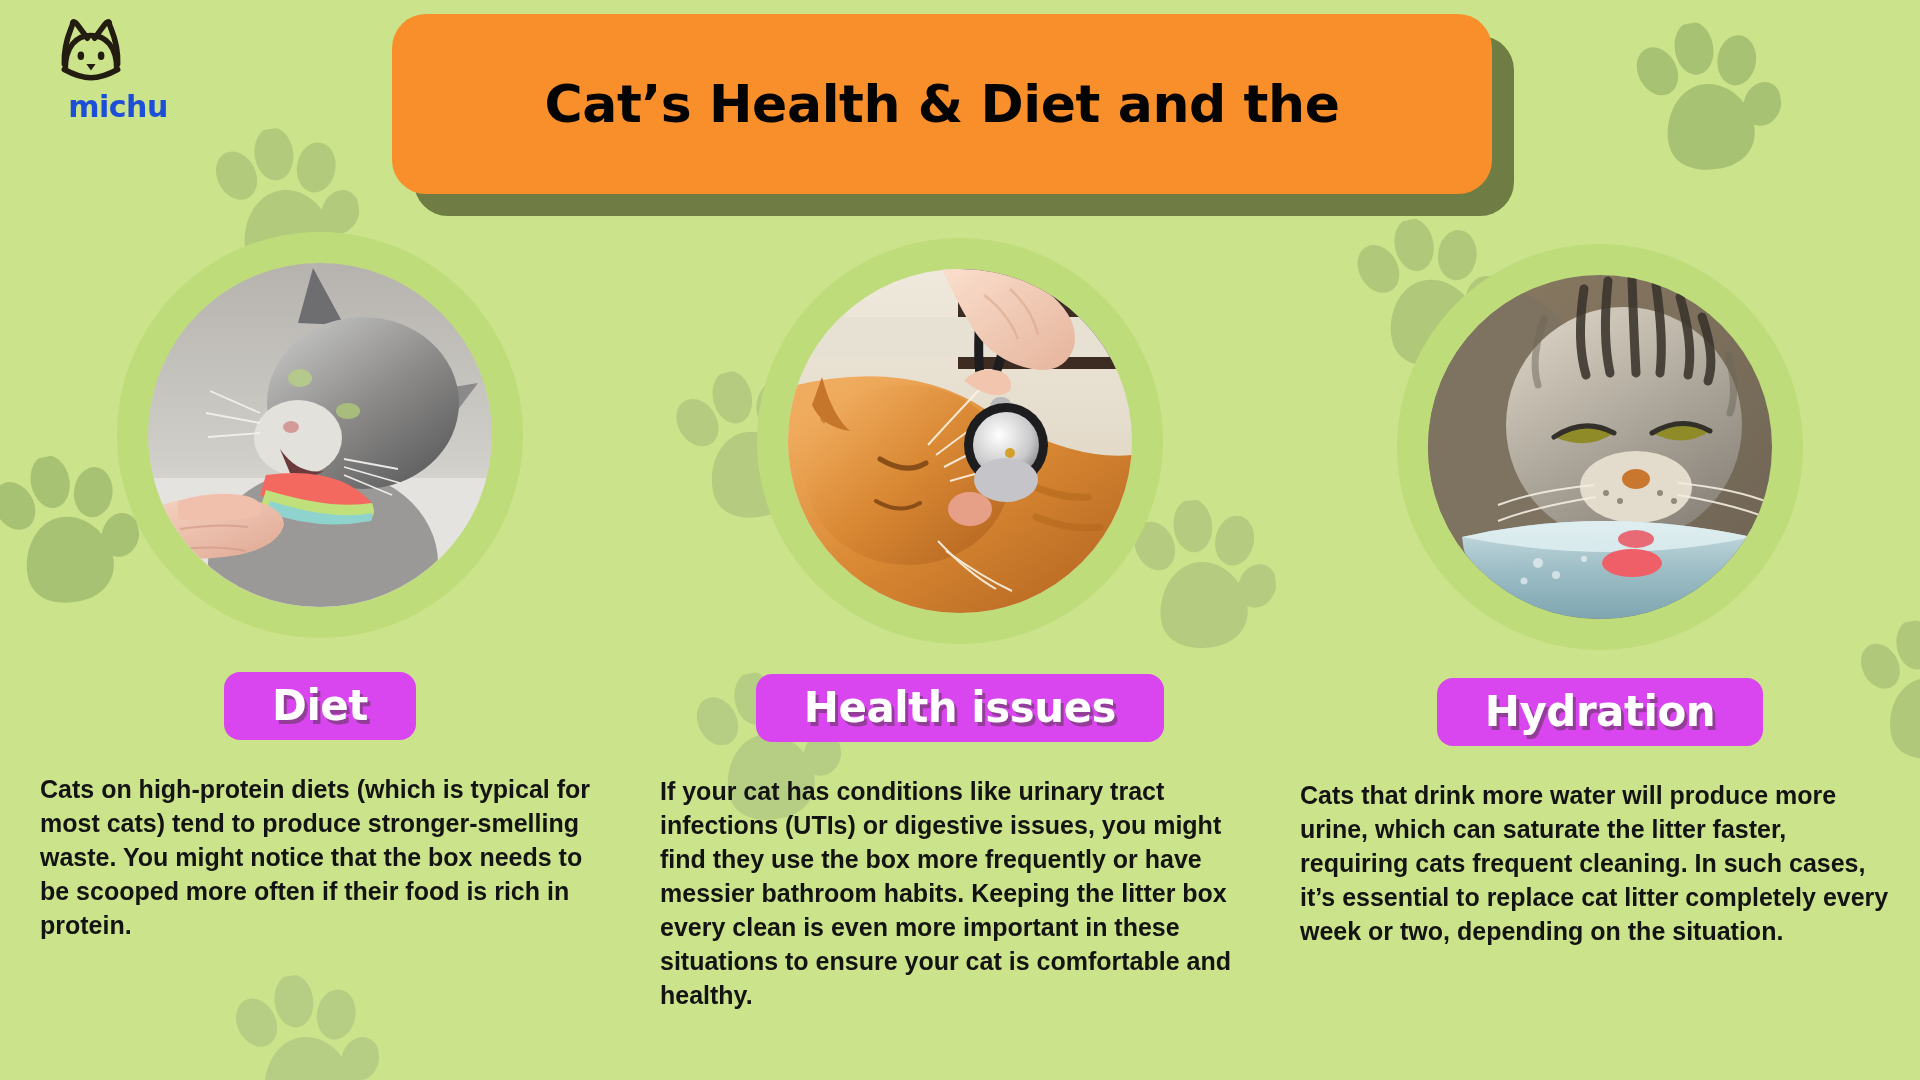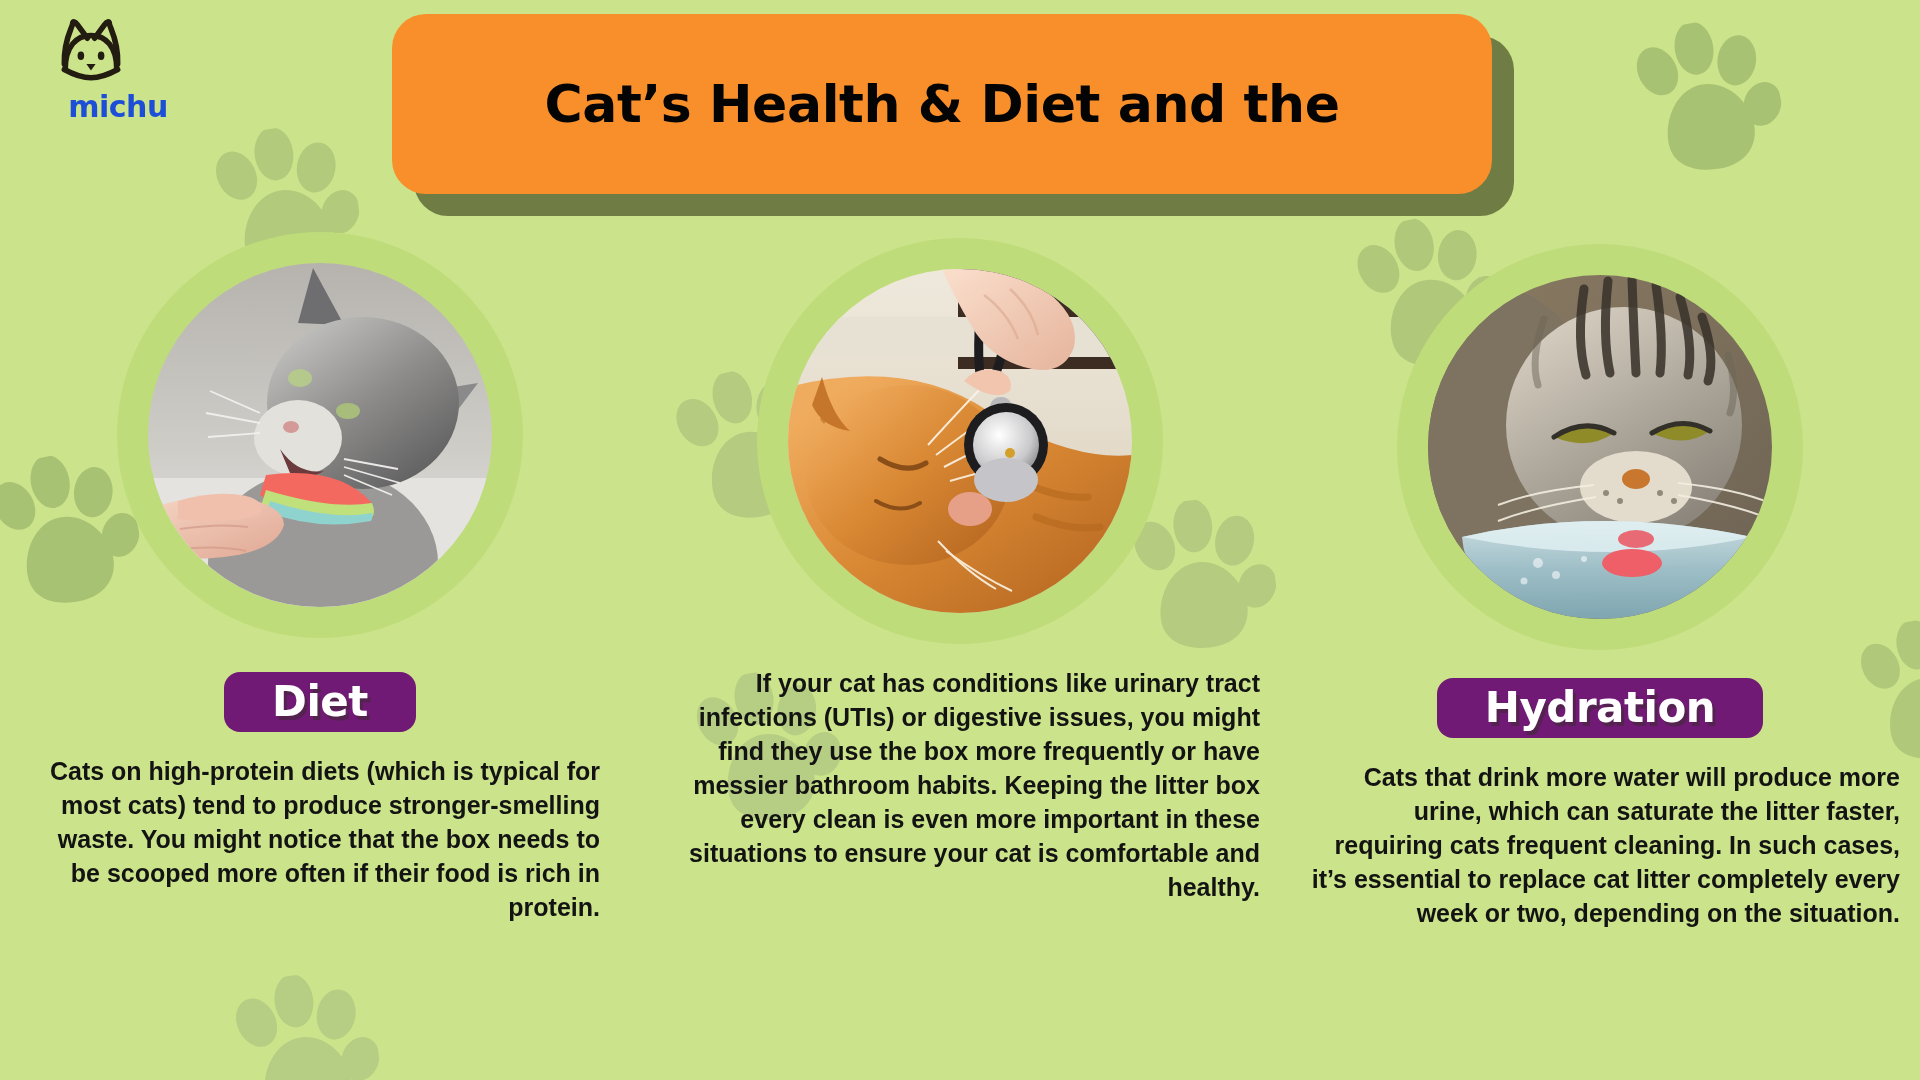--- a/index.html
+++ b/index.html
@@ -119,48 +119,48 @@
     width: 344px;
     height: 344px;
     border-radius: 50%;
     overflow: hidden;
     position: relative;
   }
   .photo-circle svg { display: block; width: 100%; height: 100%; }
 
   .section-badge {
     margin-top: 32px;
-    height: 60px;
-    background: #701a75;
+    height: 68px;
+    background: #d946ef;
     border-radius: 16px;
     display: flex;
     align-items: center;
     justify-content: center;
     padding: 0 48px;
   }
   .section-badge .badge-label {
     font-family: "DejaVu Sans", sans-serif;
     font-weight: 700;
     font-size: 42px;
     line-height: 1;
     color: #ffffff;
     text-shadow: 3px 4px 0 rgba(40,48,20,0.40);
     white-space: nowrap;
     letter-spacing: -0.5px;
   }
 
   .body-text {
-    margin-top: 22px;
+    margin-top: 32px;
     width: 560px;
     font-family: "Liberation Sans", sans-serif;
     font-weight: 700;
     font-size: 25px;
     line-height: 1.36;
     color: #131313;
-    text-align: right;
+    text-align: left;
   }
 
   
   #column-diet .photo-ring { margin-top: 0px; }
   #column-health .photo-ring { margin-top: 6px; }
   #column-hydration .photo-ring { margin-top: 12px; }
 
   #column-diet .section-badge { margin-top: 34px; }
   #column-health .section-badge { margin-top: 30px; }
   #column-hydration .section-badge { margin-top: 28px; padding-left: 48px; }
@@ -451,20 +451,23 @@
 
           <path d="M154 0 q66 -6 104 22 q34 26 28 56 q-10 28 -42 22 q-40 -8 -60 -42 q-20 -34 -30 -58 z" fill="url(#hhand)"></path>
           <path d="M176 112 q14 -16 36 -10 q14 6 10 20 q-16 12 -46 -10 z" fill="#f2c6ae"></path>
           <g stroke="#d9a88e" stroke-width="2.5" fill="none" opacity=".6">
             <path d="M196 26 q24 18 34 44"></path>
               <path d="M222 20 q22 20 28 46"></path>
           </g>
         </svg>
       </div>
     </div>
+    <div class="section-badge">
+      <span class="badge-label">Health issues</span>
+    </div>
     <p class="body-text">If your cat has conditions like urinary tract infections (UTIs) or digestive issues, you might find they use the box more frequently or have messier bathroom habits. Keeping the litter box every clean is even more important in these situations to ensure your cat is comfortable and healthy.</p>
   </div>
 
   <div class="column" id="column-hydration">
     <div class="photo-ring">
       <div class="photo-circle">
         <svg viewBox="0 0 344 344" preserveAspectRatio="xMidYMid slice">
           <defs>
             <linearGradient id="wbg" x1="0" y1="0" x2="1" y2="1">
               <stop offset="0" stop-color="#8a7a62"></stop>

